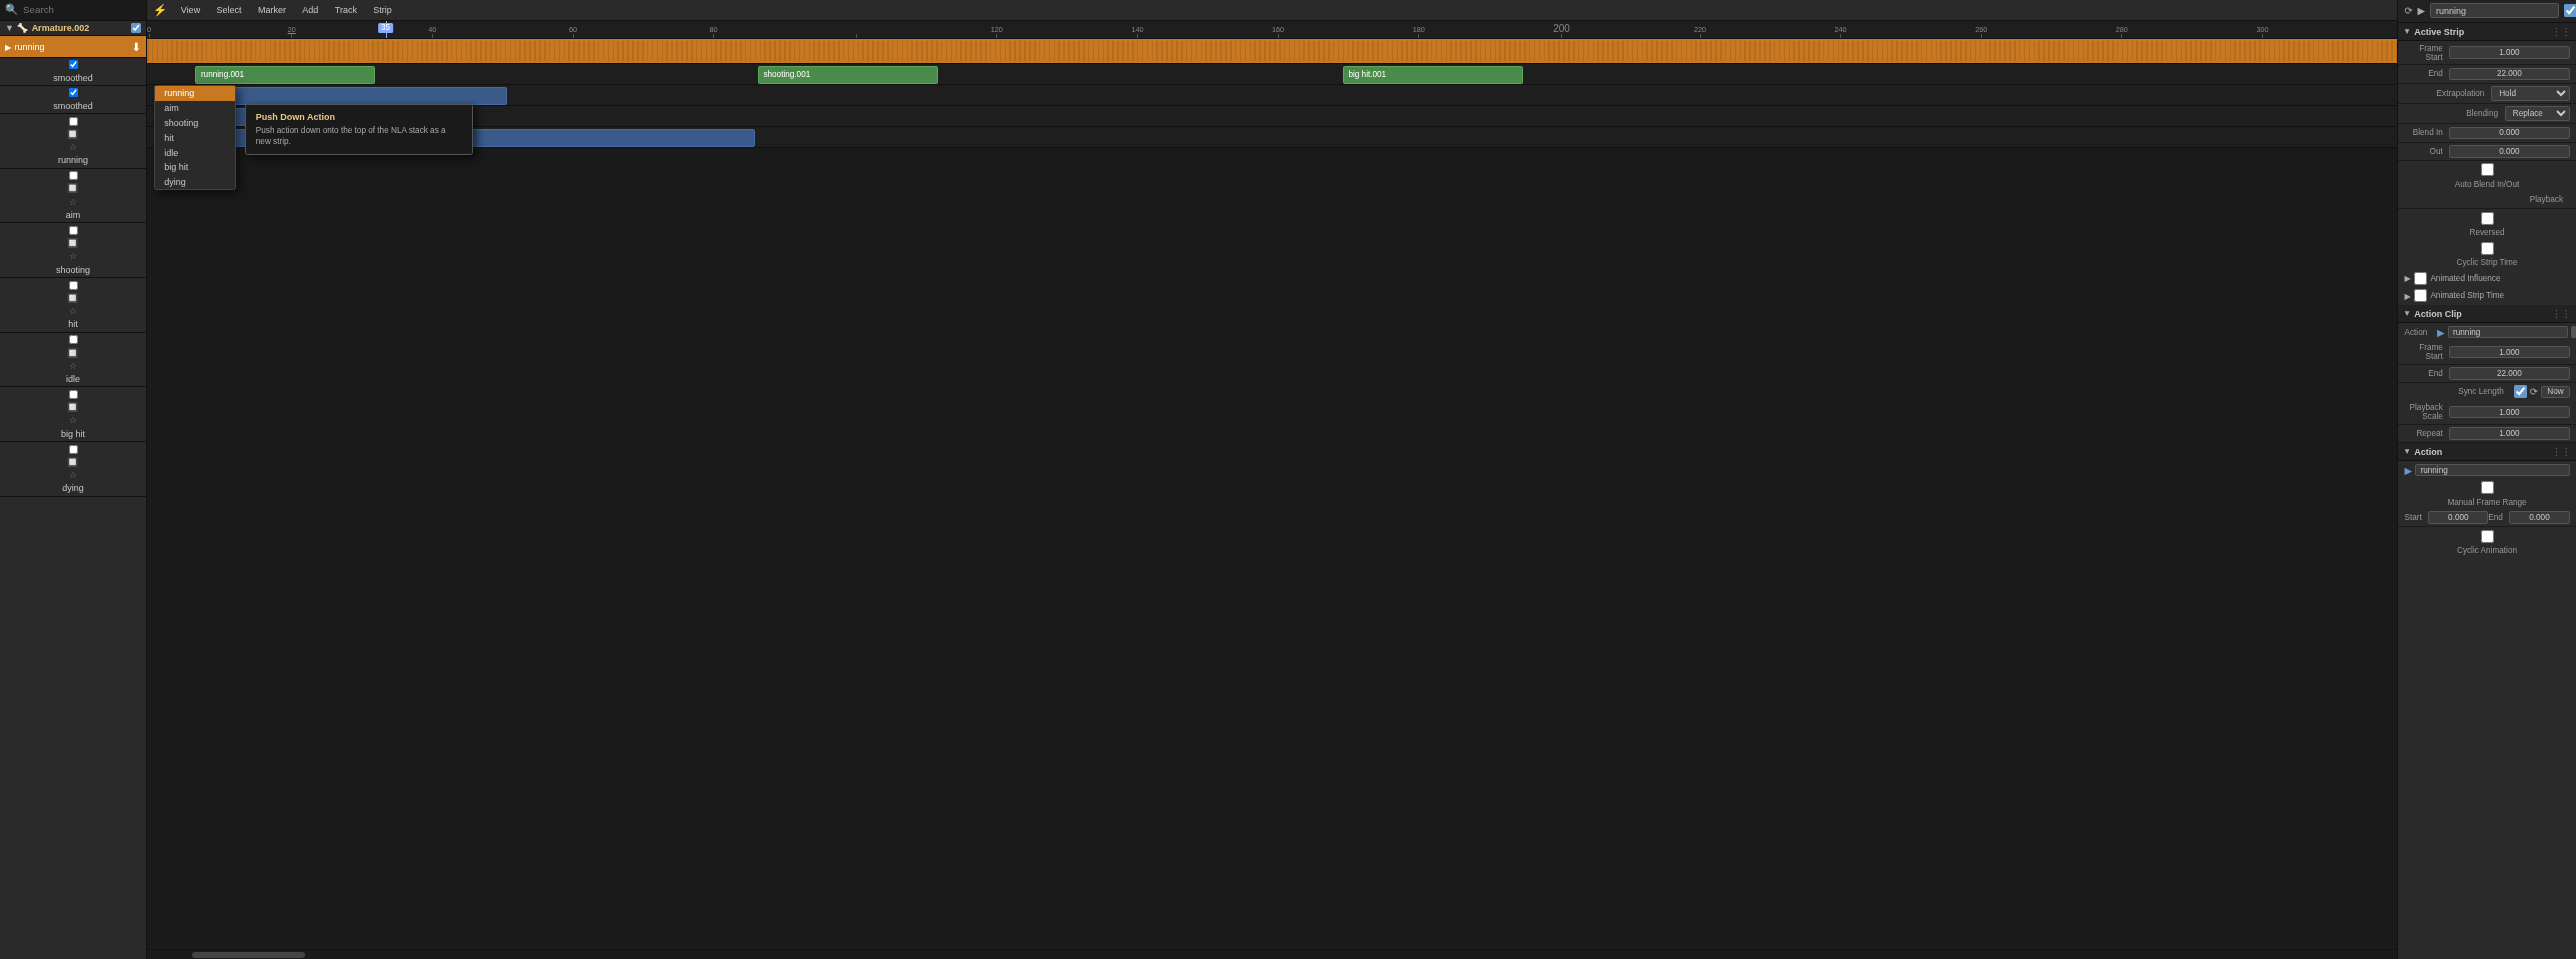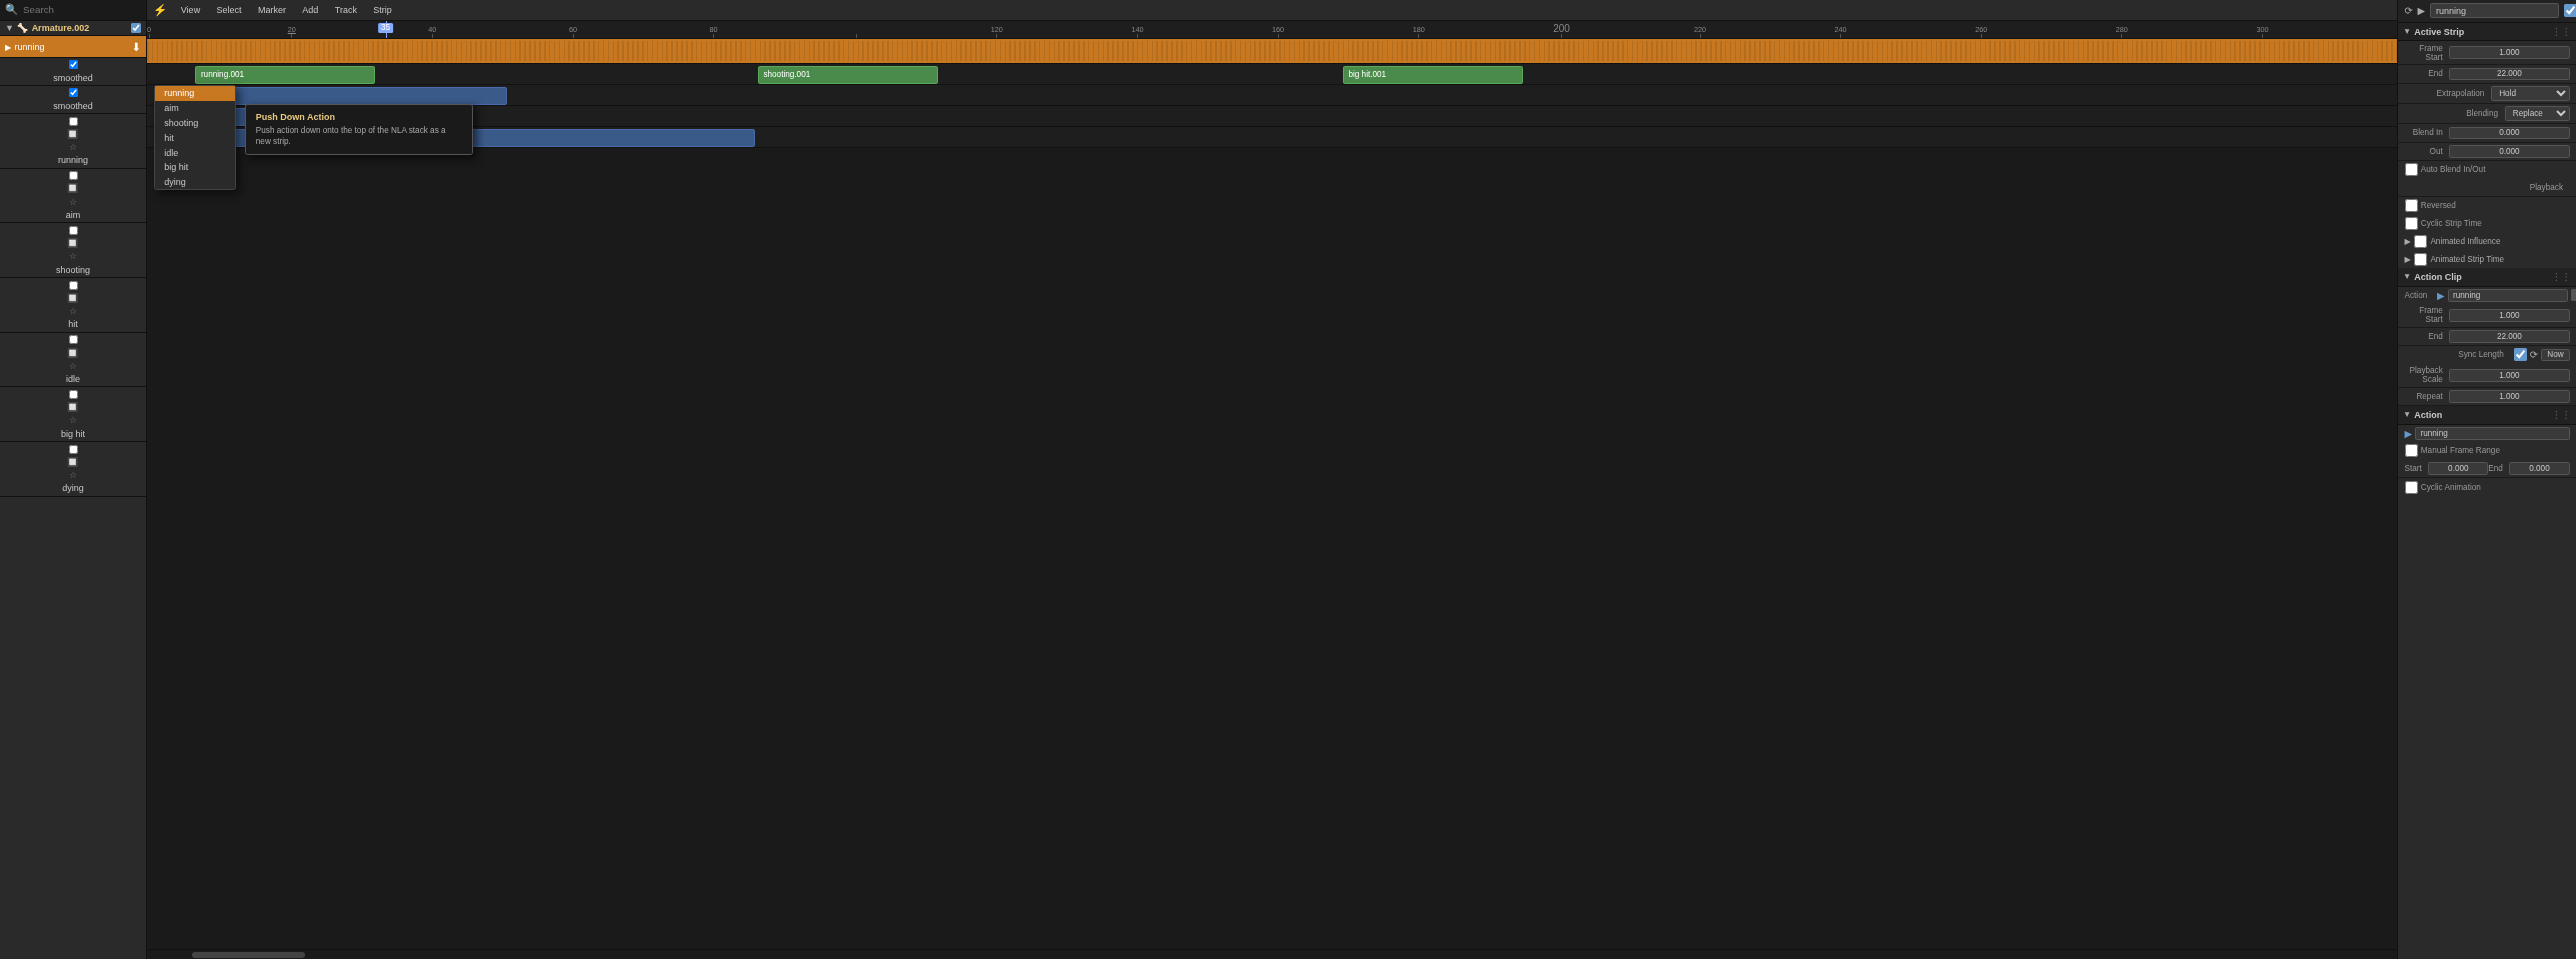--- a/index.html
+++ b/index.html
@@ -378,20 +378,21 @@
       font-size: 8.2px;
       padding: 0.8px 3.3px;
       min-width: 65px;
     }
 
     .prop-checkbox-row {
       display: flex;
       align-items: center;
       padding: 2.4px 6.5px;
       gap: 3.3px;
+      flex-direction: column;
     }
 
     .prop-checkbox-label {
       font-size: 8.2px;
       color: #999;
     }
 
     .collapsible-section {
       display: flex;
       align-items: center;

